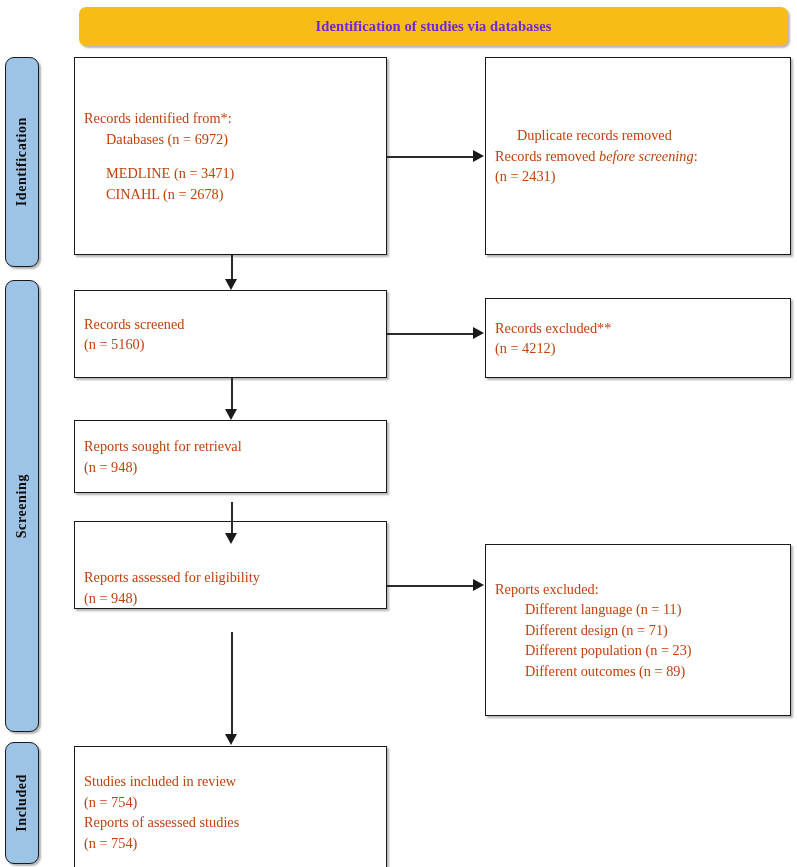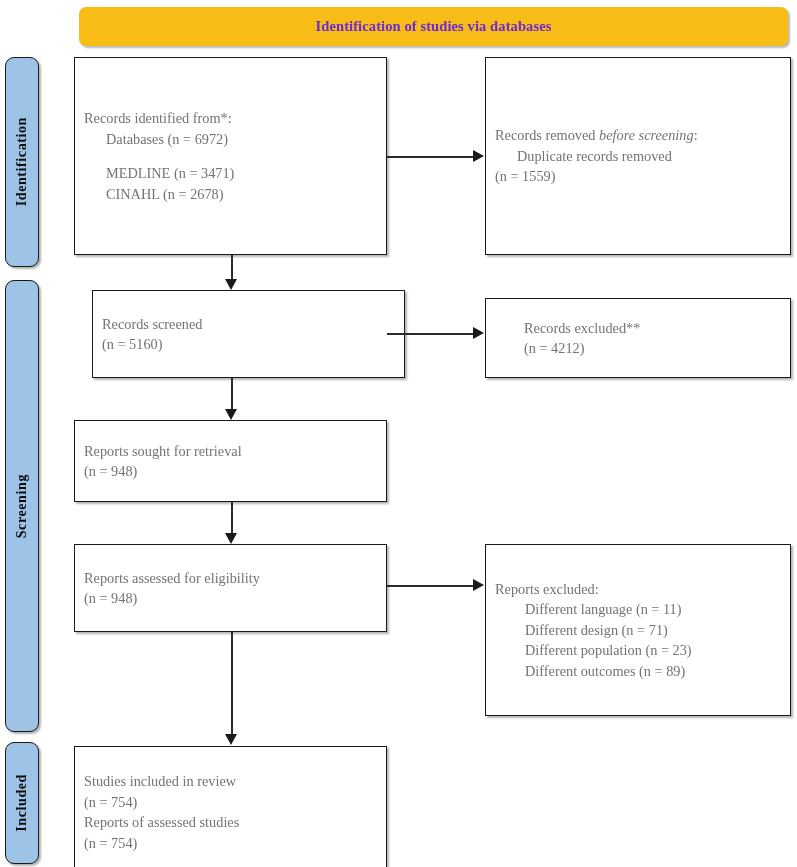--- a/index.html
+++ b/index.html
@@ -66,21 +66,21 @@
     flex-direction: column;
     justify-content: center;
   }
   .fbox .lines {
     padding: 0 9px;
   }
   .fbox .ln {
     font-size: 14.3px;
     line-height: 20.5px;
     white-space: pre;
-    color: #737373;
+    color: #c2410c;
   }
   .ln.indent1 { padding-left: 22px; }
   .ln.indent2 { padding-left: 30px; }
   .ln.spacer  { height: 14px; line-height: 14px; }
   .ln .ital   { font-style: italic; }
 
   
   .conn {
     position: absolute;
     background: #2b2b2b;
@@ -127,48 +127,48 @@
       <div class="ln">Records identified from*:</div>
       <div class="ln indent1">Databases (n = 6972)</div>
       <div class="ln spacer"></div>
       <div class="ln indent1">MEDLINE (n = 3471)</div>
       <div class="ln indent1">CINAHL (n = 2678)</div>
     </div>
   </div>
 
   <div class="fbox" style="left:485px; top:57px; width:306px; height:198px;">
     <div class="lines">
+      <div class="ln indent1">Duplicate records removed</div>
       <div class="ln"><span>Records removed </span><span class="ital">before screening</span><span>:</span></div>
-      <div class="ln indent1">Duplicate records removed</div>
-      <div class="ln">(n = 1559)</div>
-    </div>
-  </div>
-
-  <div class="fbox" style="left:74px; top:290px; width:313px; height:88px;margin-left:18px;">
+      <div class="ln">(n = 2431)</div>
+    </div>
+  </div>
+
+  <div class="fbox" style="left:74px; top:290px; width:313px; height:88px;">
     <div class="lines">
       <div class="ln">Records screened</div>
       <div class="ln">(n = 5160)</div>
     </div>
   </div>
 
-  <div class="fbox" style="left:485px; top:298px; width:306px; height:80px;padding-left:29px;">
+  <div class="fbox" style="left:485px; top:298px; width:306px; height:80px;">
     <div class="lines">
       <div class="ln">Records excluded**</div>
       <div class="ln">(n = 4212)</div>
     </div>
   </div>
 
-  <div class="fbox" style="left:74px; top:420px; width:313px; height:82px;">
+  <div class="fbox" style="left:74px; top:420px; width:313px; height:73px;">
     <div class="lines">
       <div class="ln">Reports sought for retrieval</div>
       <div class="ln">(n = 948)</div>
     </div>
   </div>
 
-  <div class="fbox" style="left:74px; top:544px; width:313px; height:88px;">
+  <div class="fbox" style="left:74px; top:521px; width:313px; height:88px;justify-content:flex-end;">
     <div class="lines">
       <div class="ln">Reports assessed for eligibility</div>
       <div class="ln">(n = 948)</div>
     </div>
   </div>
 
   <div class="fbox" style="left:485px; top:544px; width:306px; height:172px;">
     <div class="lines">
       <div class="ln">Reports excluded:</div>
       <div class="ln indent2">Different language (n = 11)</div>

